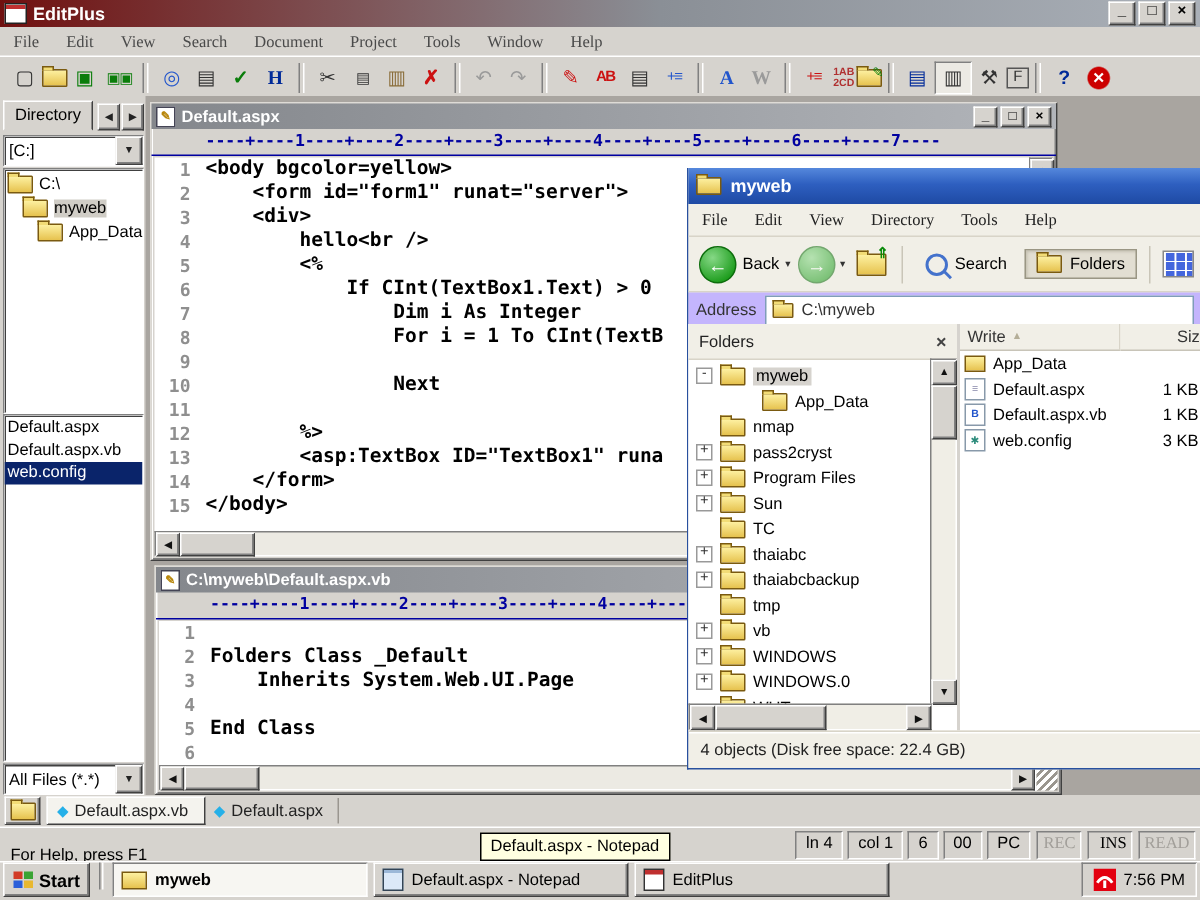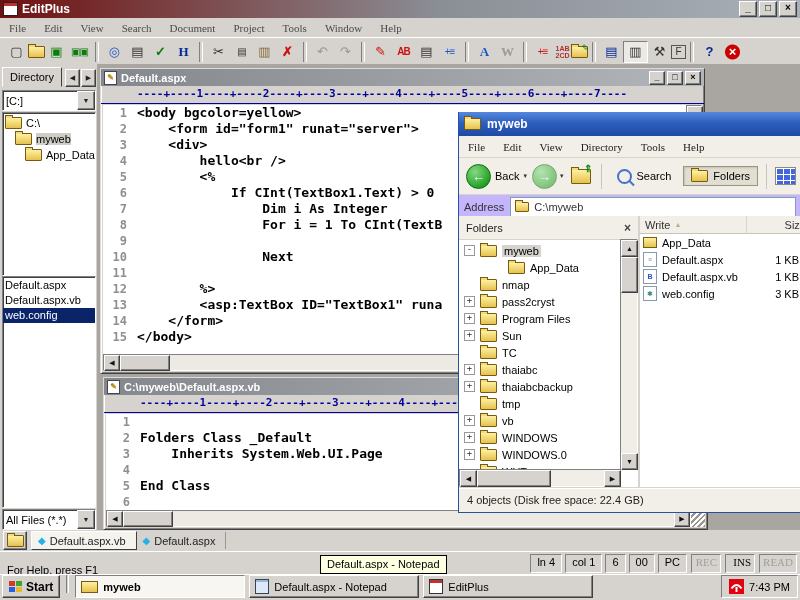--- a/index.html
+++ b/index.html
@@ -662,16 +662,16 @@
         <span class="task-ic"></span>
         <span>EditPlus</span>
       </span>
       </span>
     <span class="tray">
       <svg width="15" height="15">
         <rect width="15" height="15" fill="#e3000f"></rect>
         <path d="M2.5 9.5 Q7.5 2.5 12.5 9.5" stroke="#fff" stroke-width="2" fill="none"></path>
         <path d="M7.5 8 L7.5 13" stroke="#fff" stroke-width="2"></path>
       </svg>
-      <span>7:43 PM</span>
+      <span>7:56 PM</span>
     </span>
   </div>
 </div>
 
 </body></html>

